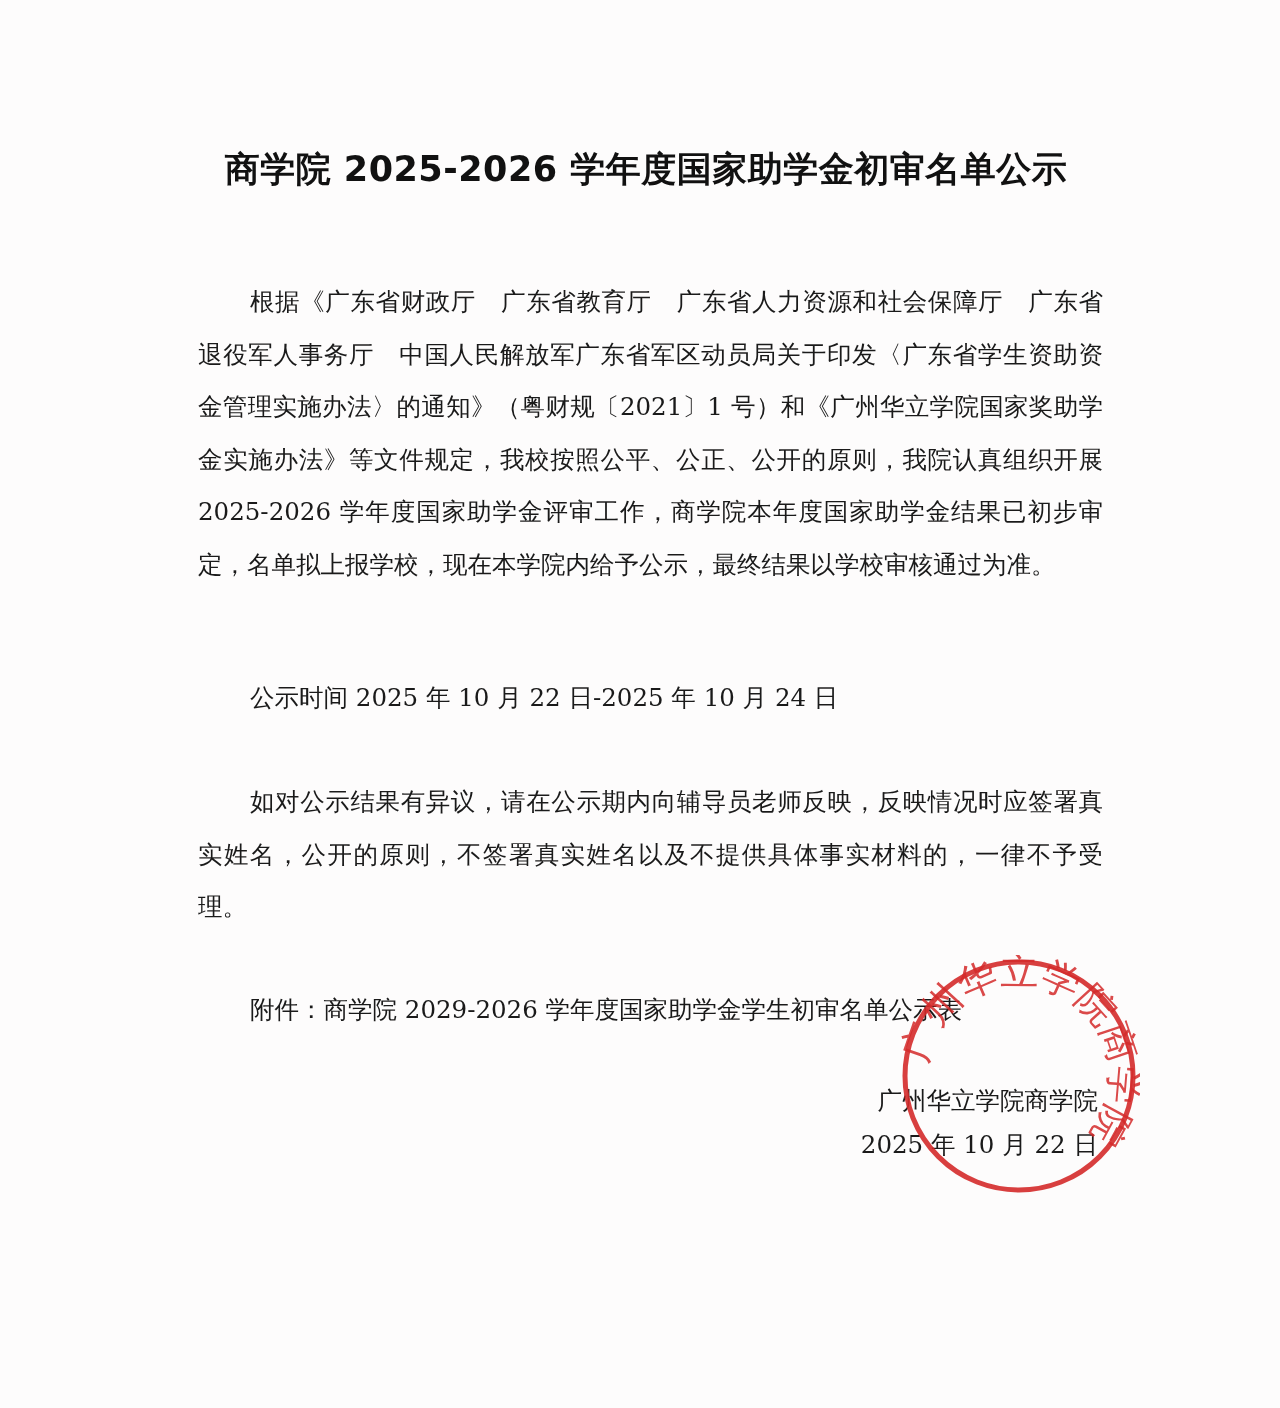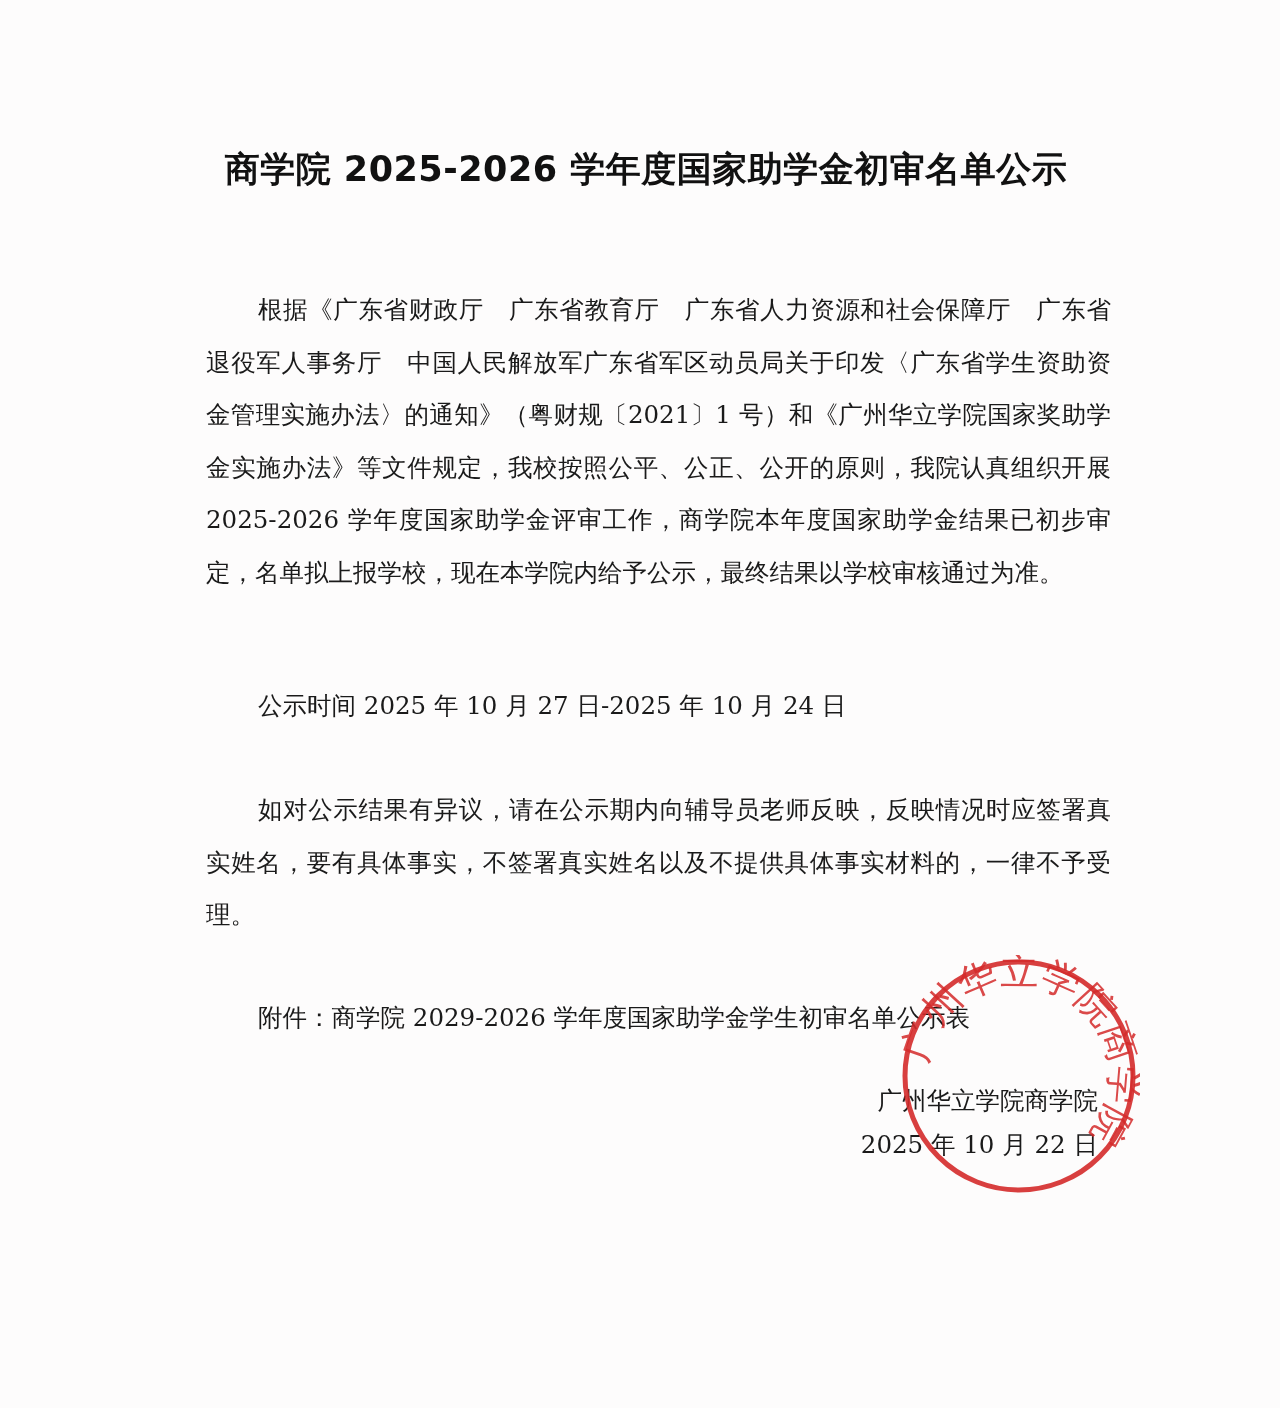--- a/index.html
+++ b/index.html
@@ -19,21 +19,21 @@
     font-size: 35px;
     letter-spacing: 0.5px;
     color: #111;
   }
   .para {
     position: absolute; left: 194px; width: 905px;
     font-size: 24.5px;
     line-height: 52.5px;
     text-align: justify;
     text-indent: 52px;
-    margin: 12px;
+    margin: 4px;
     color: #1a1a1a;
   }
   .p1 { top: 272px; }
   .p2 { top: 668px; }
   .p3 { top: 772px; }
   .p4 { top: 980px; }
   .sign {
     position: absolute; right: 182px; text-align: right;
     font-size: 24.5px; color: #1a1a1a;
   }
@@ -45,22 +45,22 @@
     pointer-events: none;
   }
 </style>
 </head>
 <body>
 
 <div>
   <div class="title">商学院 2025-2026 学年度国家助学金初审名单公示</div>
 
   <p class="para p1">根据《广东省财政厅　广东省教育厅　广东省人力资源和社会保障厅　广东省退役军人事务厅　中国人民解放军广东省军区动员局关于印发〈广东省学生资助资金管理实施办法〉的通知》（粤财规〔2021〕1 号）和《广州华立学院国家奖助学金实施办法》等文件规定，我校按照公平、公正、公开的原则，我院认真组织开展 2025-2026 学年度国家助学金评审工作，商学院本年度国家助学金结果已初步审定，名单拟上报学校，现在本学院内给予公示，最终结果以学校审核通过为准。</p>
-  <p class="para p2">公示时间 2025 年 10 月 27 日-2025 年 10 月 24 日</p>
-  <p class="para p3">如对公示结果有异议，请在公示期内向辅导员老师反映，反映情况时应签署真实姓名，要有具体事实，不签署真实姓名以及不提供具体事实材料的，一律不予受理。</p>
+  <p class="para p2">公示时间 2025 年 10 月 22 日-2025 年 10 月 24 日</p>
+  <p class="para p3">如对公示结果有异议，请在公示期内向辅导员老师反映，反映情况时应签署真实姓名，公开的原则，不签署真实姓名以及不提供具体事实材料的，一律不予受理。</p>
   <p class="para p4">附件：商学院 2029-2026 学年度国家助学金学生初审名单公示表</p>
 
   <div class="sign sign-org">广州华立学院商学院</div>
   <div class="sign sign-date">2025 年 10 月 22 日</div>
 
   <svg class="stamp" viewBox="0 0 242 242">
     <defs>
       <path id="ringpath" d="M 121 121 m -92 0 a 92 92 0 1 1 184 0 a 92 92 0 1 1 -184 0"></path>
     </defs>
     <circle cx="121" cy="121" r="114" fill="none" stroke="#d42a2a" stroke-width="5" opacity="0.9"></circle>

